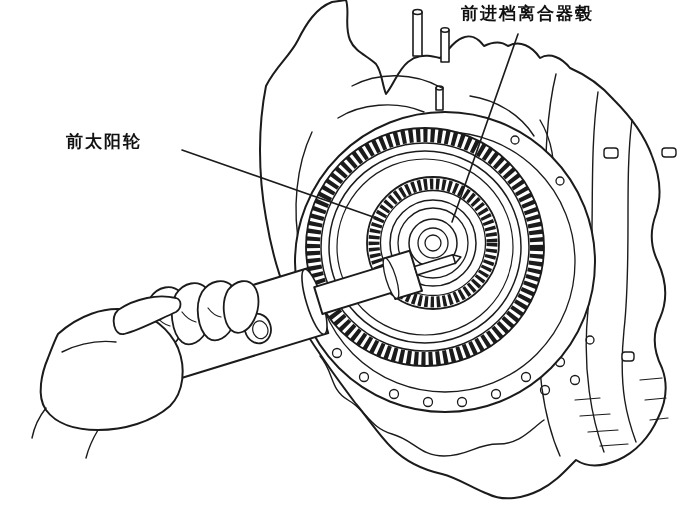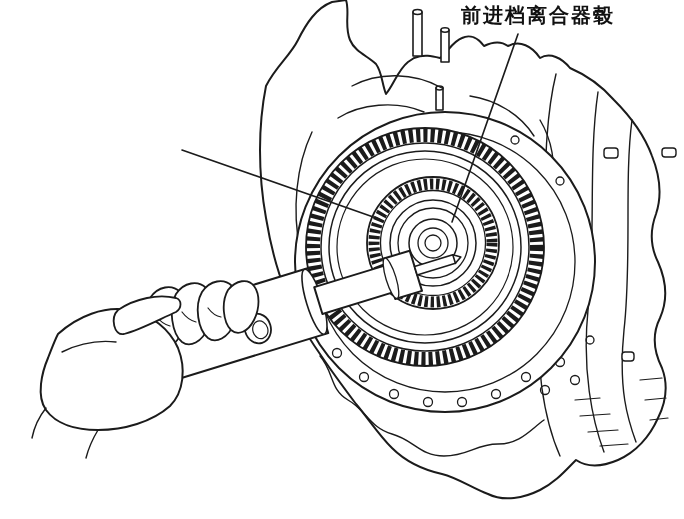--- a/index.html
+++ b/index.html
@@ -7,21 +7,21 @@
     position:relative;
     width:684px;height:519px;
     background:#ffffff;
     overflow:hidden;
     font-family:"Liberation Sans", sans-serif;
   }
   .figure svg{position:absolute;left:0;top:0;}
   .label{
     position:absolute;
     color:#111111;
-    font-size:20px;
+    font-size:17px;
     font-weight:600;
     letter-spacing:2px;
     white-space:nowrap;
     font-family:"DejaVu Sans","Liberation Sans",sans-serif;
   }
   .label-clutch-hub{left:461px;top:2px;}
   .label-sun-gear{left:66px;top:130px;}
 </style>
 </head>
 <body>
@@ -179,13 +179,14 @@
     </g>
 
     <g stroke-width="1.6">
       <line x1="518" y1="34" x2="452" y2="222"></line>
       <line x1="182" y1="150" x2="379" y2="219"></line>
     </g>
   </svg>
 
   <div class="label label-clutch-hub">前进档离合器毂</div>
 
+  <div class="label label-sun-gear">前太阳轮</div>
 </div>
 
 </body></html>

